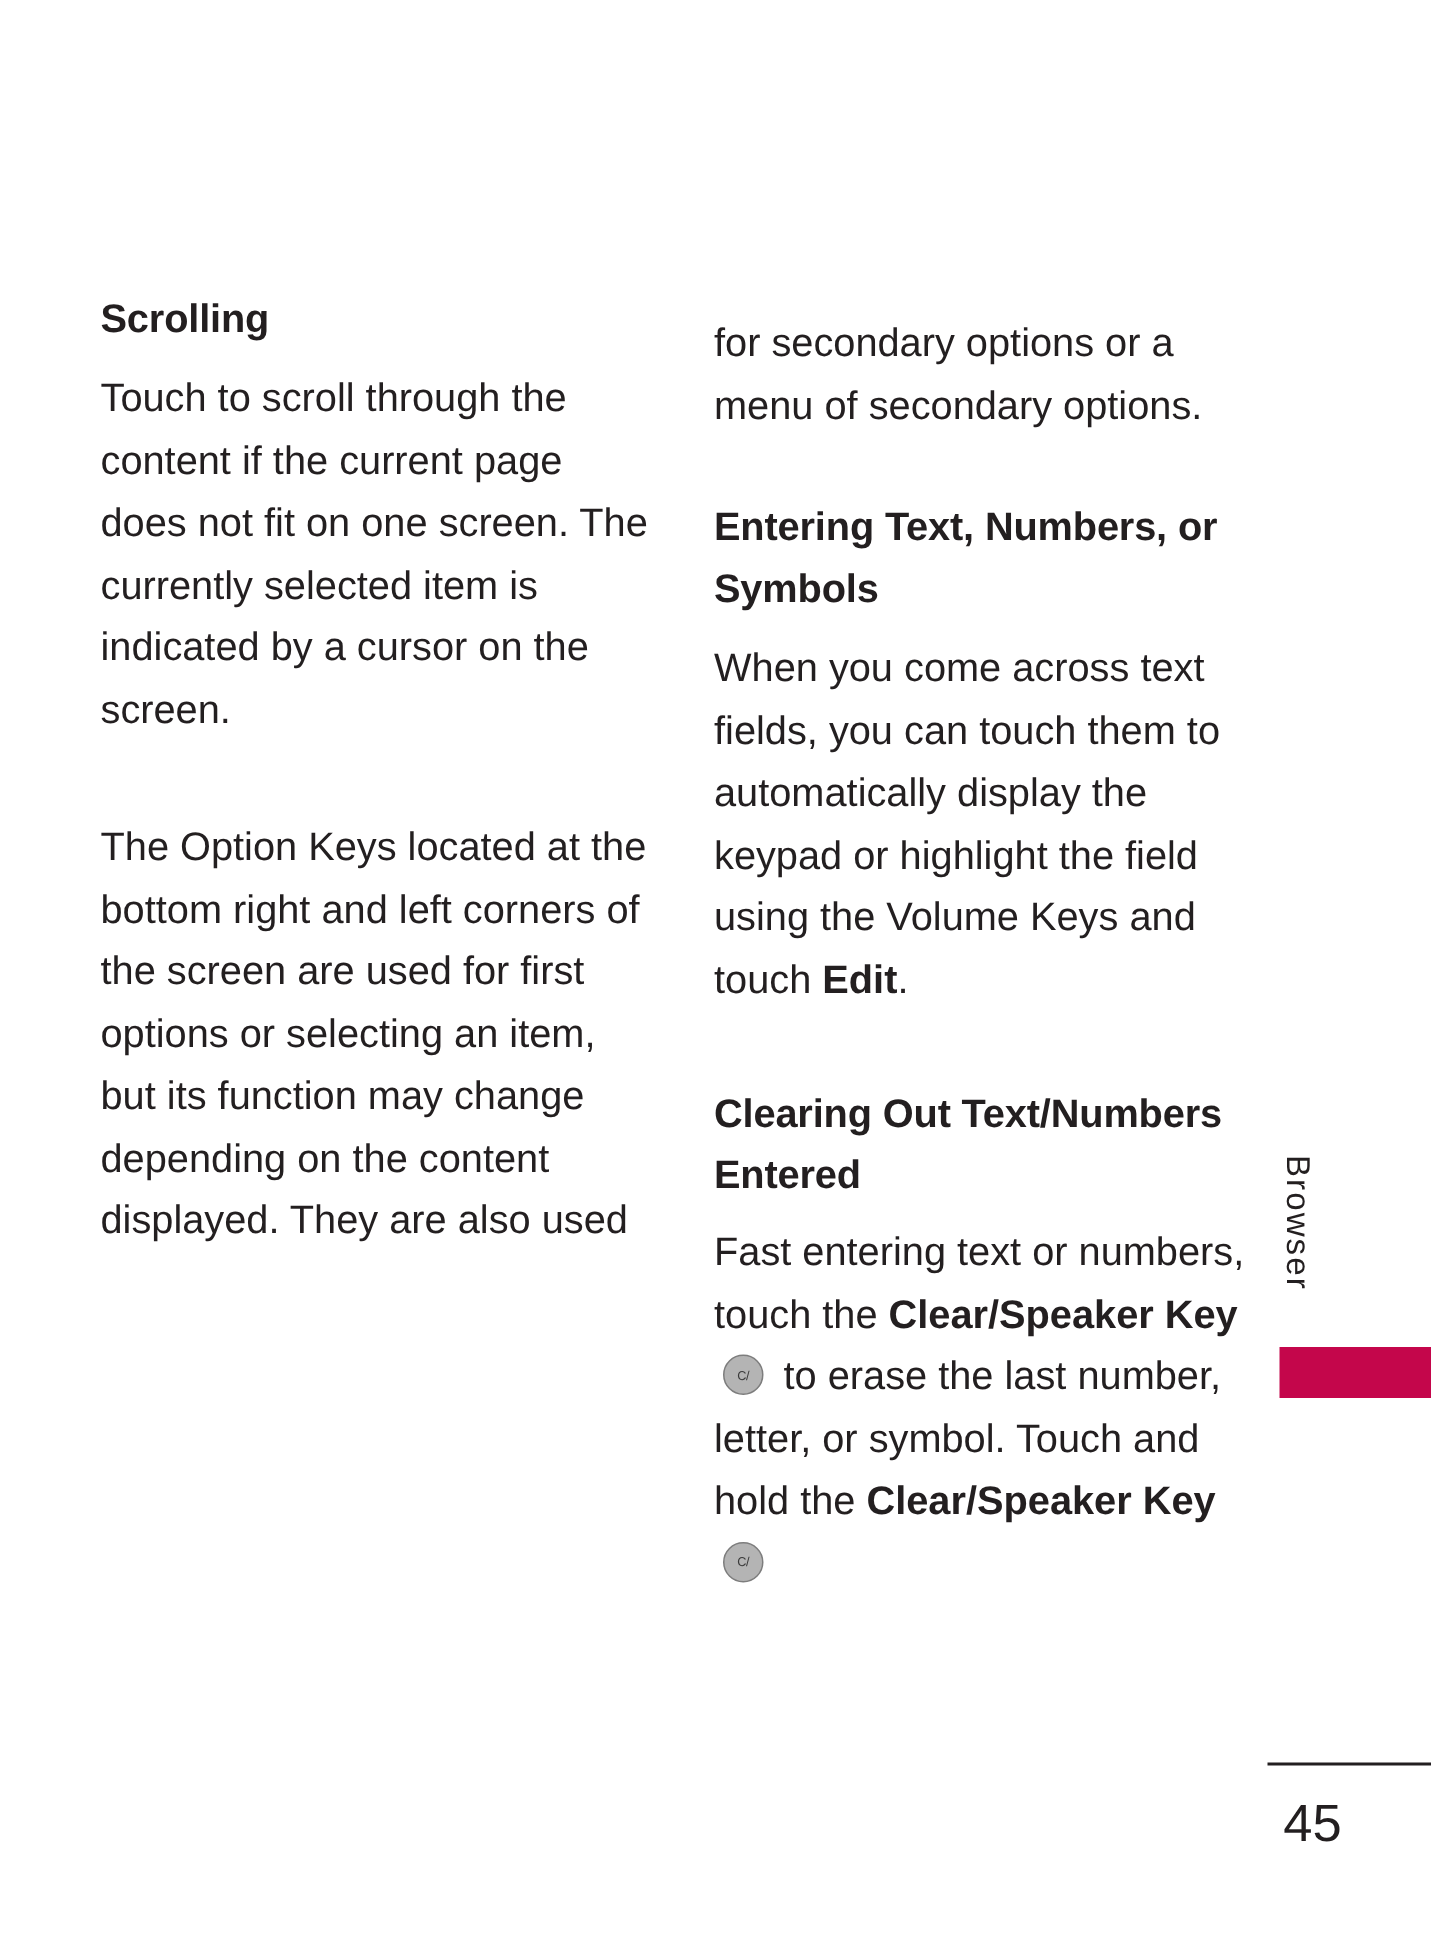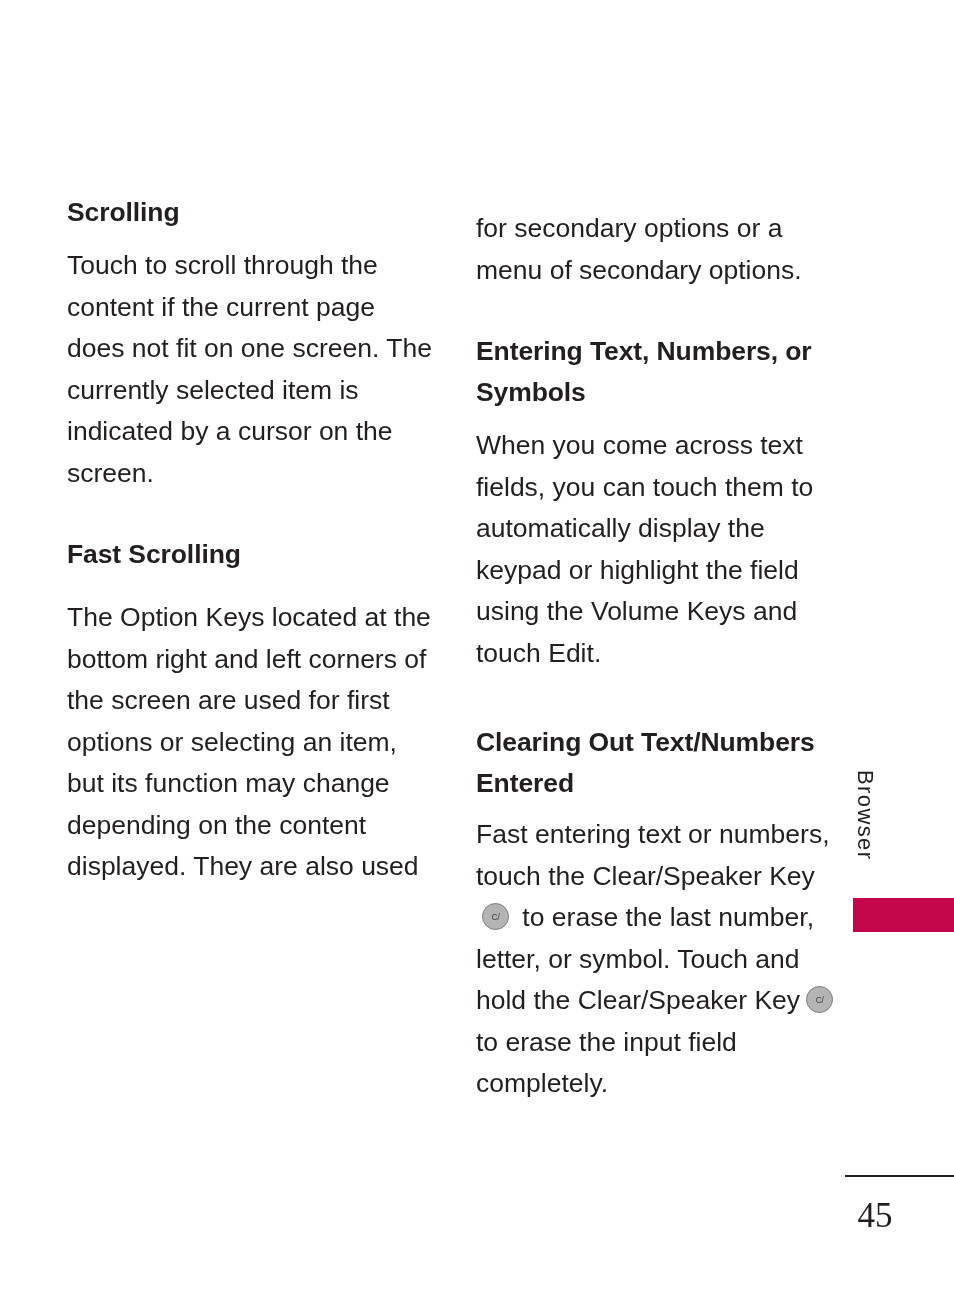--- a/index.html
+++ b/index.html
@@ -45,21 +45,21 @@
     font-size: 26.5px;
     line-height: 41.5px;
     margin: 0 0 30px 0;
     color: #231f20;
     font-weight: normal;
   }
   p.body-text:last-child { margin-bottom: 0; }
   .spacer-md { height: 18px; }
   .spacer-sm { height: 10px; }
 
-  b, .bold { font-weight: normal; text-align: right; }
+  b, .bold { font-weight: bold; text-align: right; }
 
   
   .key-icon {
     display: inline-block;
     width: 27px;
     height: 27px;
     border-radius: 50%;
     background: #b4b4b4;
     border: 1.5px solid #7d7d7d;
     vertical-align: -4px;
@@ -122,56 +122,55 @@
     background: #231f20;
   }
   .page-number {
     position: absolute;
     left: 820px;
     top: 1196px;
     width: 110px;
     text-align: center;
     font-size: 35px;
     color: #231f20;
-    font-family: Liberation Serif, serif;
+    font-family: Liberation Sans, sans-serif;
   }
 </style>
 </head>
 <body>
 
 <div class="page">
 
   <div class="col col-left">
 
     <h2 class="sec-head">Scrolling</h2>
     <p class="body-text">Touch to scroll through the content if the current page does not fit on one screen. The currently selected item is indicated by a cursor on the screen.</p>
 
     <div class="spacer-sm"></div>
 
-    <h2 class="sec-head">Fast Scrolling</h2>
 
     <div class="spacer-sm"></div>
 
     <p class="body-text">The Option Keys located at the bottom right and left corners of the screen are used for first options or selecting an item, but its function may change depending on the content displayed. They are also used</p>
 
   </div>
 
   <div class="col col-right">
 
     <p class="body-text">for secondary options or a menu of secondary options.</p>
 
     <div class="spacer-sm"></div>
 
     <h2 class="sec-head">Entering Text, Numbers, or Symbols</h2>
     <p class="body-text"><span>When you come across text fields, you can touch them to automatically display the keypad or highlight the field using the Volume Keys and touch </span><b>Edit</b><span>.</span></p>
 
     <div class="spacer-md"></div>
 
     <h2 class="sec-head tight">Clearing Out Text/Numbers Entered</h2>
-    <p class="body-text"><span>Fast entering text or numbers, touch the </span><b>Clear/Speaker Key</b><span class="key-icon"><span class="glyph">C/</span></span><span> to erase the last number, letter, or symbol. Touch and hold the </span><b>Clear/Speaker Key</b><span class="key-icon"><span class="glyph">C/</span></span><span> to erase the input field completely.</span></p>
+    <p class="body-text"><span>Fast entering text or numbers, touch the </span><b>Clear/Speaker Key</b><span class="key-icon"><span class="glyph">C/</span></span><span> to erase the last number, letter, or symbol. Touch and hold the </span><b>Clear/Speaker Key</b><span class="key-icon"><span class="glyph">C/</span></span></p>
 
   </div>
 
   <div class="side-tab-label">
     <span>Browser</span>
   </div>
   <div class="side-tab-bar"></div>
 
   <div class="footer-rule"></div>
   <div class="page-number">45</div>

